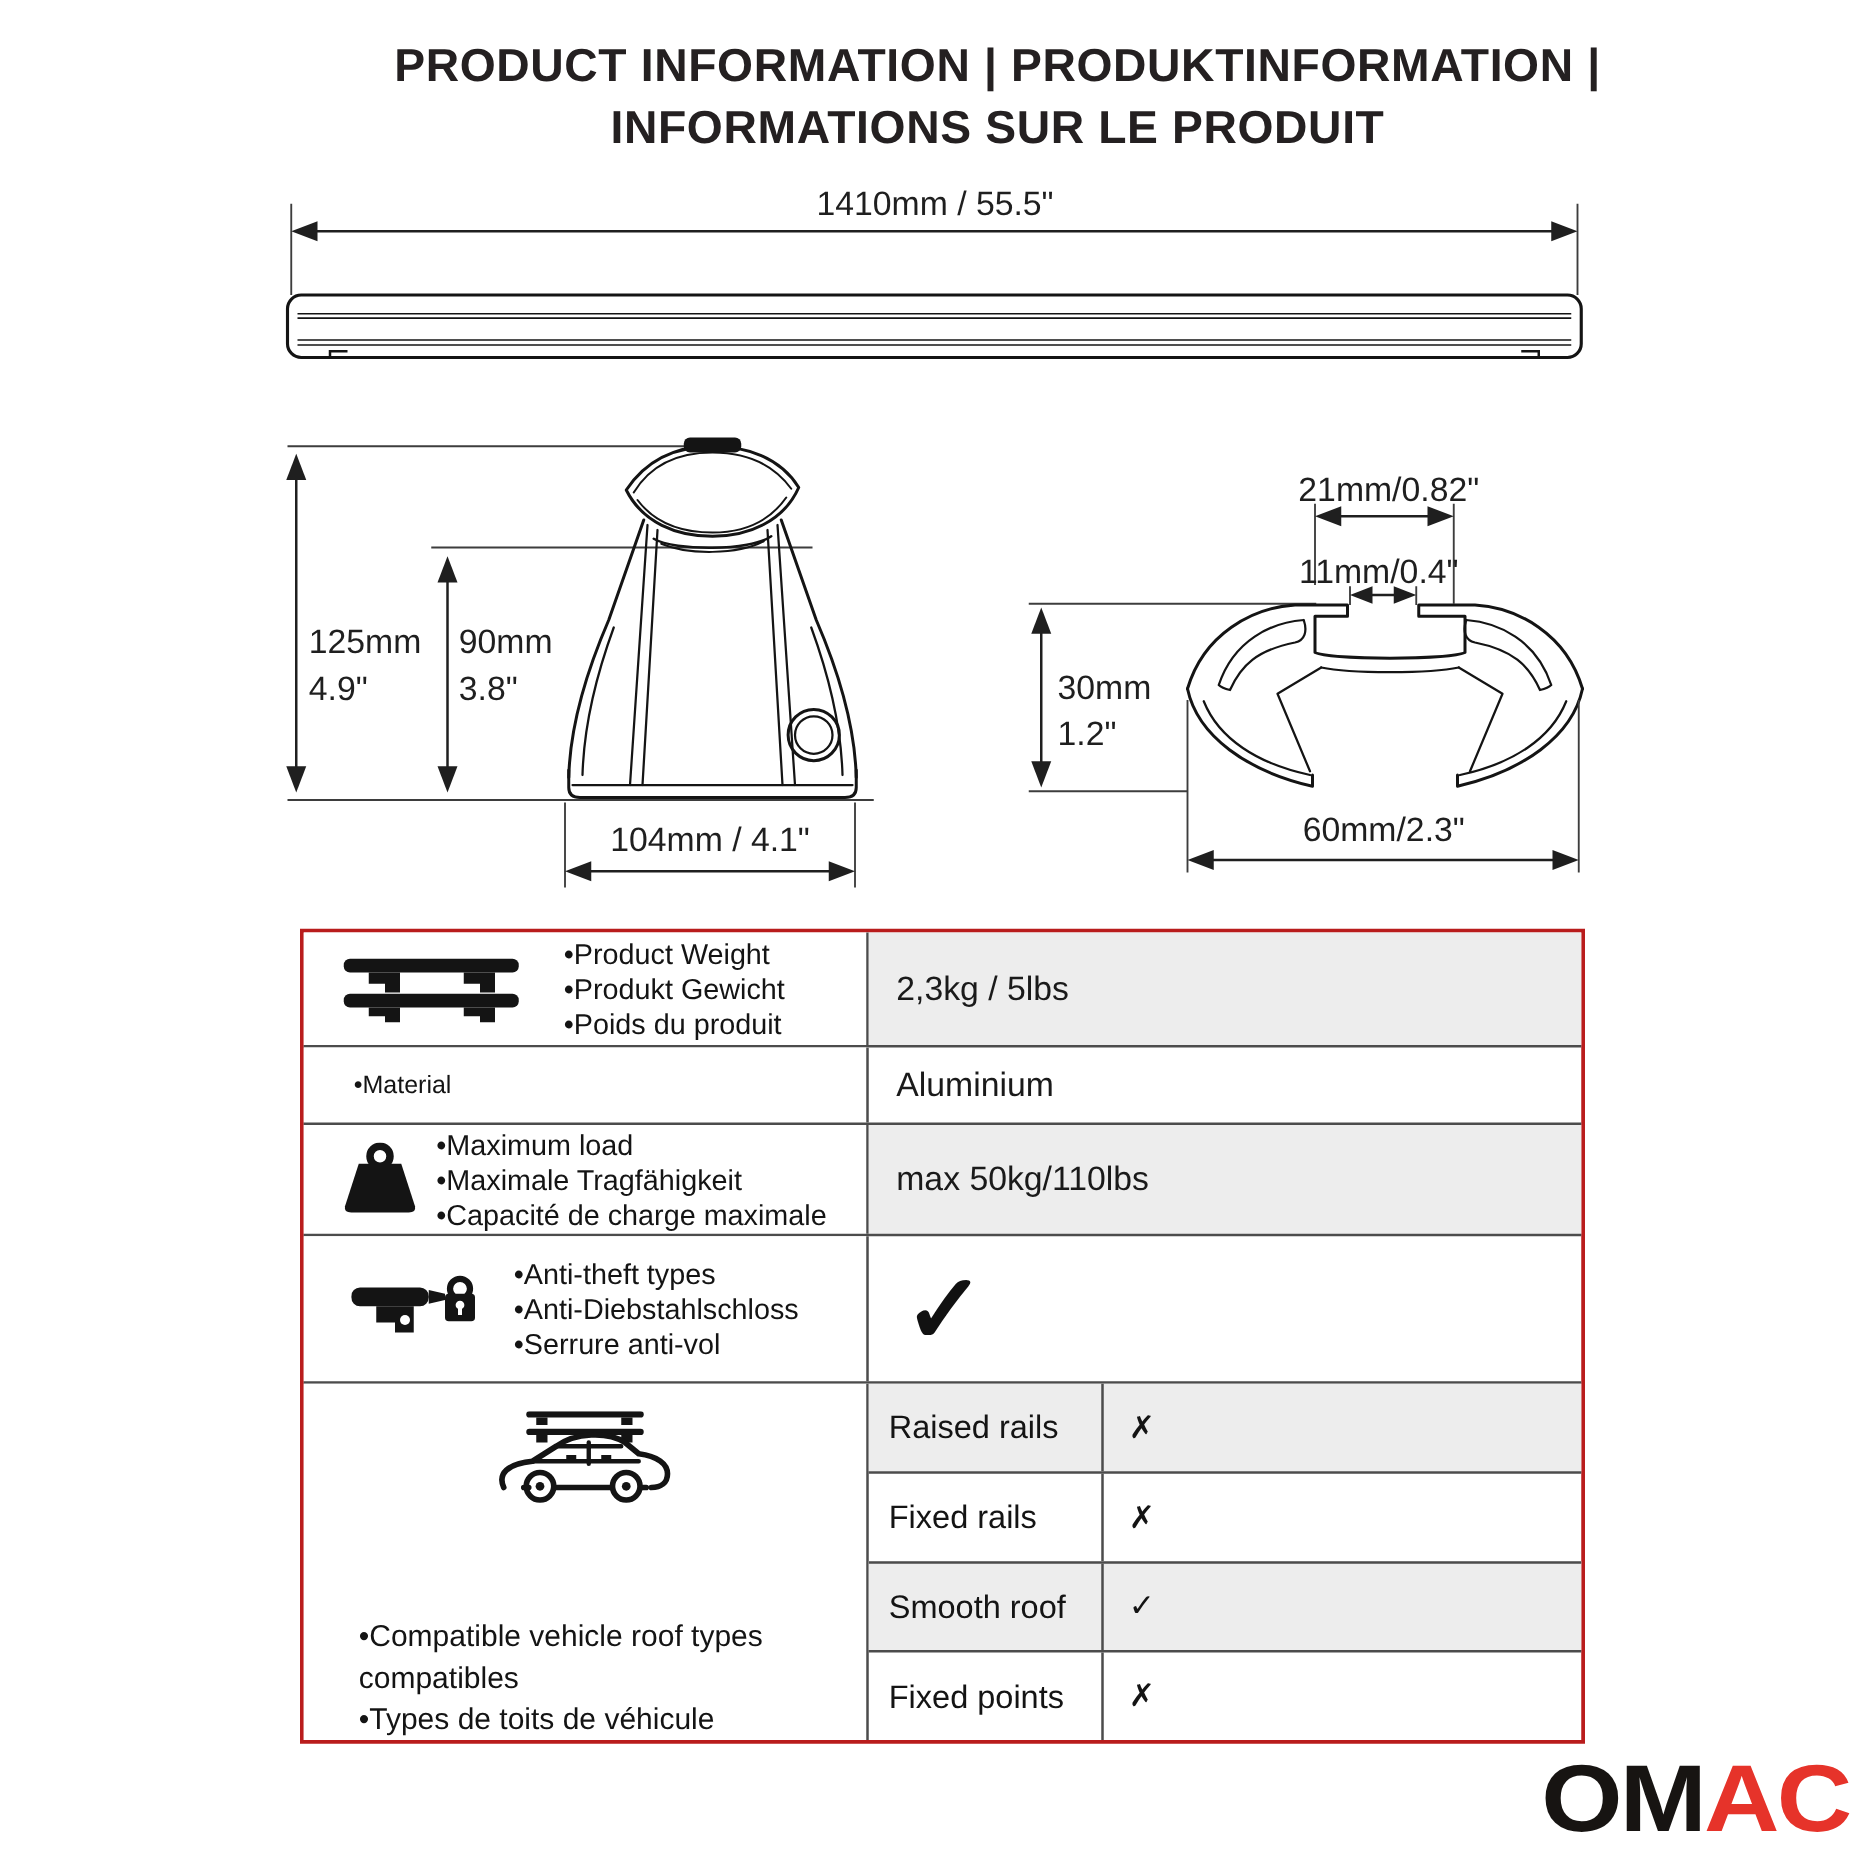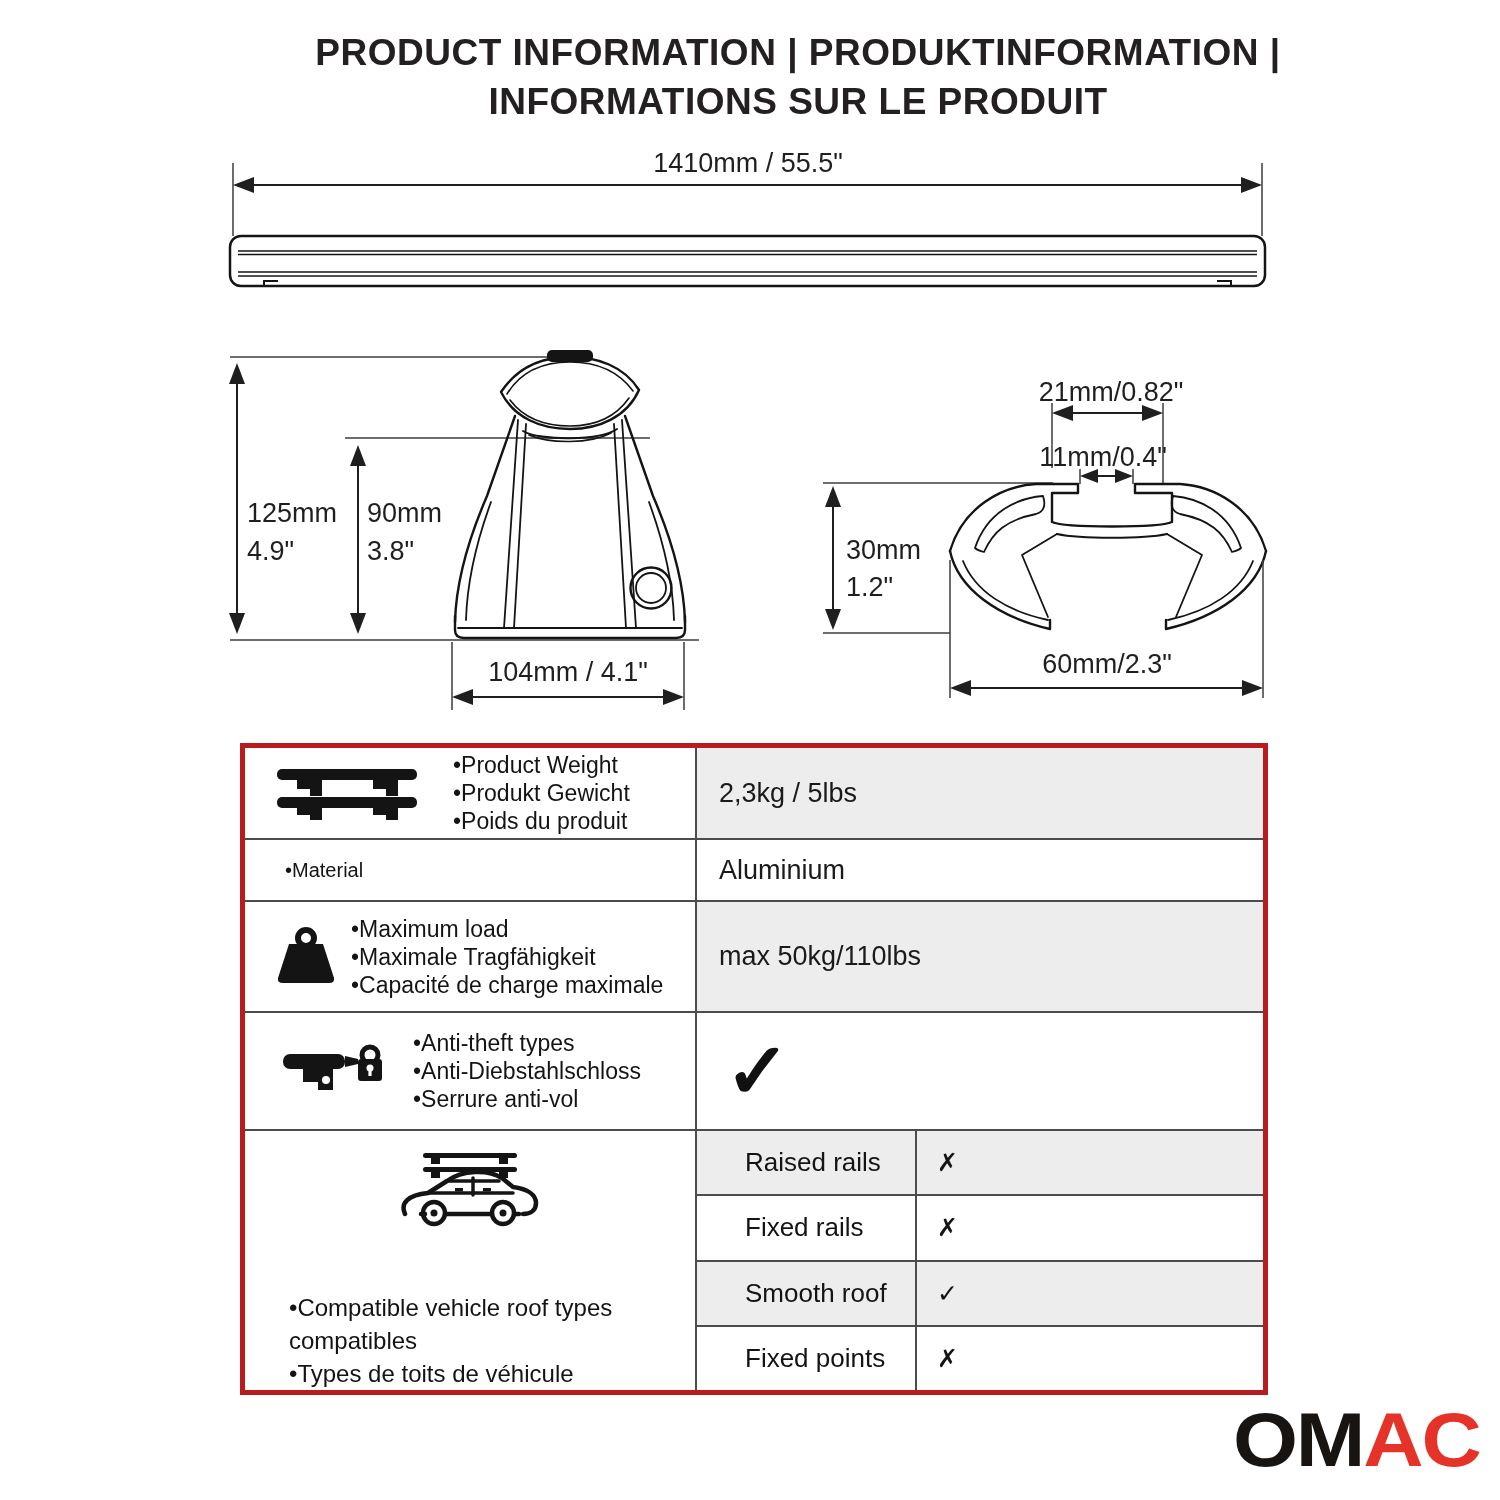--- a/index.html
+++ b/index.html
@@ -6,36 +6,36 @@
   .page{position:relative;width:1500px;height:1500px;background:#fff;
         font-family:"Liberation Sans",sans-serif;color:#1a1a1a;overflow:hidden;}
   
   .title{position:absolute;left:0;top:28px;width:100%;text-align:center;
          font-weight:700;font-size:37px;line-height:49px;letter-spacing:.5px;color:#242021;padding-left:48px;}
   
   svg.fig{position:absolute;overflow:visible;}
   svg .dimtxt{font-size:27px;fill:#1f1f1f;font-family:"Liberation Sans",sans-serif;}
   
   .tbl{position:absolute;left:240px;top:743px;width:1028px;height:652px;
-       border:5px solid #b91c1c;box-sizing:border-box;display:flex;flex-direction:column;
+       border:3px solid #b91c1c;box-sizing:border-box;display:flex;flex-direction:column;
        background:#fff;}
   .row{display:flex;box-sizing:border-box;}
   .row + .row{border-top:2px solid #4c4c4c;}
   .lab{width:452px;border-right:2px solid #4c4c4c;box-sizing:border-box;display:flex;align-items:center;background:#fff;}
   .val{flex:1;display:flex;align-items:center;padding-left:22px;font-size:27px;box-sizing:border-box;}
   .gray{background:#ededed;}
   .lines{display:flex;flex-direction:column;justify-content:center;font-size:23px;line-height:28px;color:#141414;}
-  .r1{height:90px}.r2{height:62px}.r3{height:111px}.r4{height:118px}.r5{flex:1}
+  .r1{height:90px}.r2{height:62px}.r3{height:89px}.r4{height:118px}.r5{flex:1}
   .icon{flex:none;}
   .bigcheck{font-size:78px;font-weight:700;color:#111;line-height:1;padding-left:6px;}
   .r5lab{flex-direction:column;align-items:stretch;justify-content:space-between;}
   .caricon{margin:22px auto 6px auto;}
   .r5text{padding-left:44px;font-size:24px;line-height:33px;color:#141414;margin-top:8px;}
   .subcol{flex:1;display:flex;flex-direction:column;}
-  .subrow{flex:1;display:flex;box-sizing:border-box;padding-left:32px;}
+  .subrow{flex:1;display:flex;box-sizing:border-box;}
   .subrow + .subrow{border-top:2px solid #4c4c4c;}
   .sublab{width:188px;border-right:2px solid #4c4c4c;box-sizing:border-box;
           display:flex;align-items:center;padding-left:16px;font-size:26px;color:#141414;}
   .subval{flex:1;display:flex;align-items:center;padding-left:20px;font-size:25px;color:#141414;}
   
   .logo{position:absolute;left:1233px;top:1402px;font-size:76px;font-weight:900;
         letter-spacing:-2px;transform:scaleX(1.1);transform-origin:left center;line-height:1;}
   .logo .p1{color:#171412;}
   .logo .p2{color:#e6332a;}
 </style>

